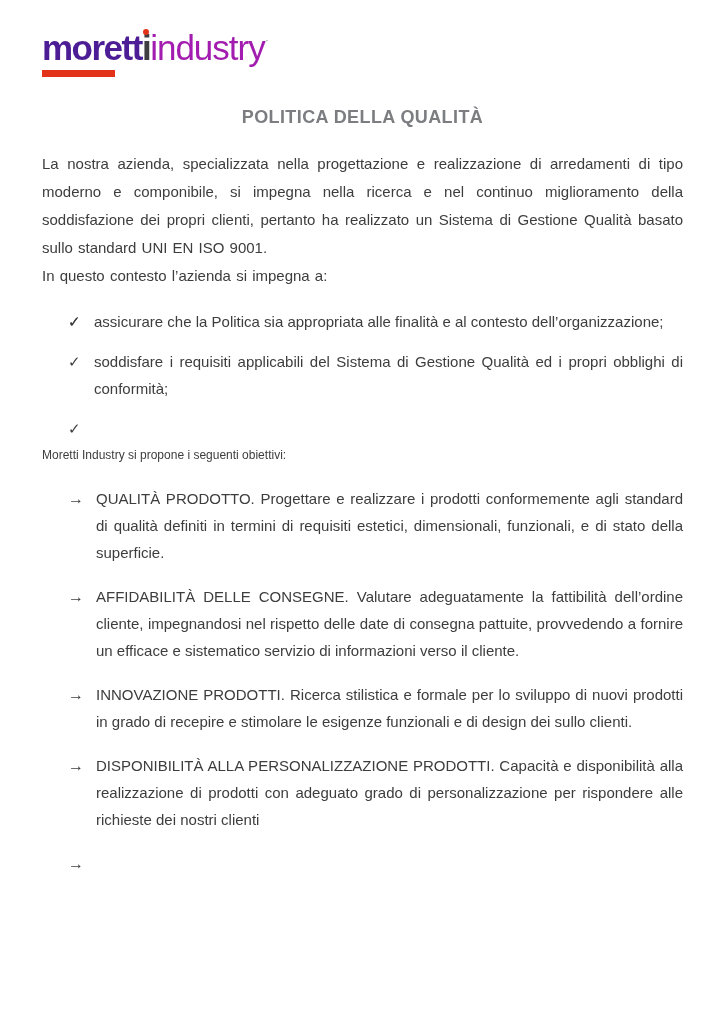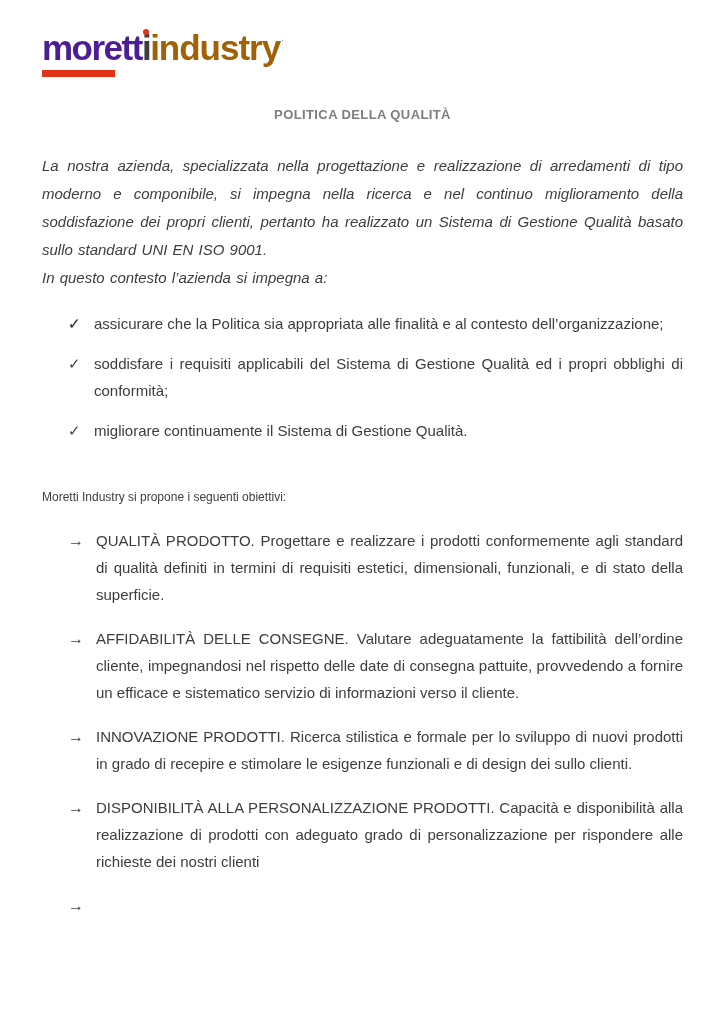--- a/index.html
+++ b/index.html
@@ -25,46 +25,46 @@
   .logo-bold { font-weight: 700; color: #4c1d95; }
   .logo-i { position: relative; font-weight: 700; color: #3e3d40; }
   .logo-i .red-dot {
     content: "";
     position: absolute;
     top: 1px; left: 1px;
     width: 6px; height: 6px;
     border-radius: 50%;
     background: #e23318;
   }
-  .logo-light { font-weight: 700; color: #a16207; letter-spacing: -1px; }
+  .logo-light { font-weight: 400; color: #a21caf; letter-spacing: -1px; }
   .logo-tm { font-size: 13px; color: #a5a5a7; vertical-align: top; line-height: 1.6; }
   .logo-bar {
     width: 73px; height: 7px;
     background: #e23318;
     margin-top: 5px;
   }
 
   
   .doc-title {
     text-align: center;
-    font-size: 13px;
+    font-size: 18px;
     font-weight: 700;
     color: #7b7d80;
     letter-spacing: 0.4px;
     margin-top: 30px;
   }
 
   
   .para {
     font-size: 15px;
     line-height: 28px;
     text-align: justify;
     word-spacing: 1px;
   }
-  .intro { margin-top: 30px; font-style: italic; }
+  .intro { margin-top: 22px; }
   .intro-tail { text-align: right; }
 
   
   .check-list { margin-top: 18px; padding-left: 26px; }
   .check-item {
     position: relative;
     padding-left: 26px;
     font-size: 15px;
     line-height: 27px;
     text-align: justify;
@@ -125,21 +125,20 @@
         <span>assicurare che la Politica sia appropriata alle finalità e al contesto dell’organizzazione;</span>
       </div>
 
       <div class="check-item">
         <span class="marker">✓</span>
         <span>soddisfare i requisiti applicabili del Sistema di Gestione Qualità ed i propri obblighi di conformità;</span>
       </div>
 
       <div class="check-item">
         <span class="marker">✓</span>
-        <span>migliorare continuamente il Sistema di Gestione Qualità.</span>
       </div>
     </div>
 
   <p class="objectives-intro">Moretti Industry si propone i seguenti obiettivi:</p>
 
   <div class="arrow-list">
 
       <div class="arrow-item">
         <span class="marker">→</span>
         <span>QUALITÀ PRODOTTO. Progettare e realizzare i prodotti conformemente agli standard di qualità definiti in termini di requisiti estetici, dimensionali, funzionali, e di stato della superficie.</span>

